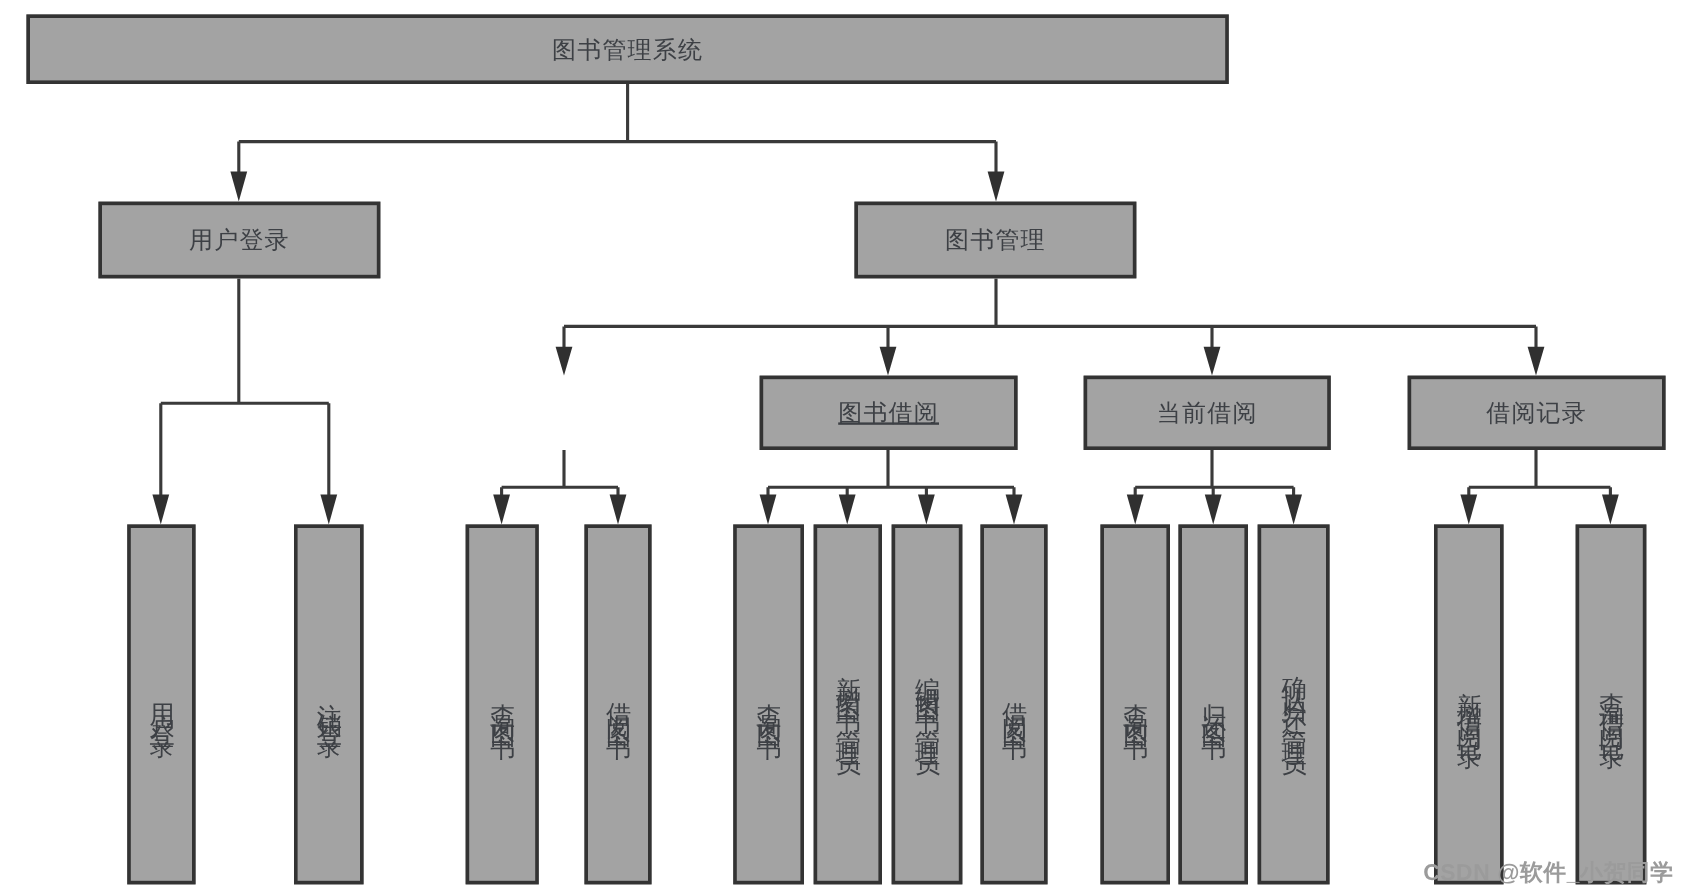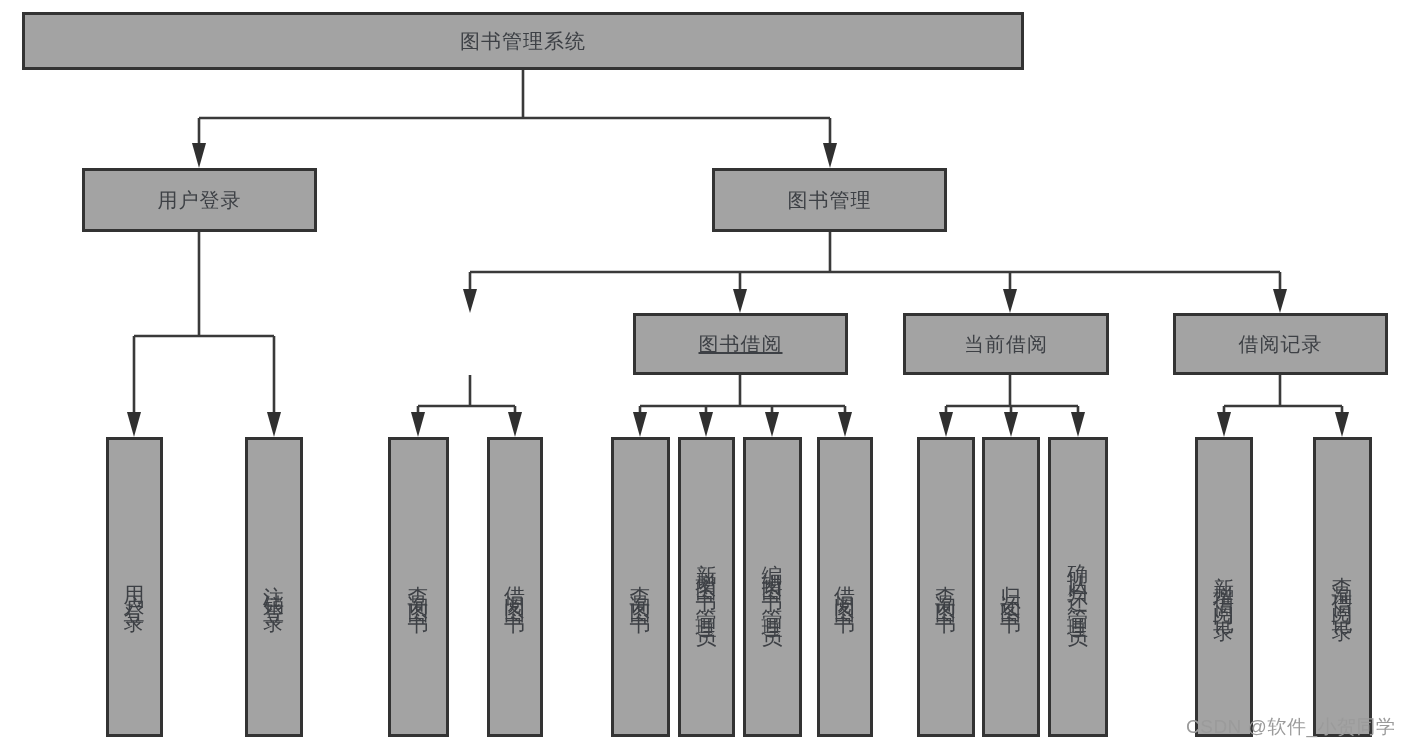--- a/index.html
+++ b/index.html
@@ -32,20 +32,21 @@
     text-align:center;
   }
   .watermark{
     position:absolute;
     left:1186px;top:714px;
     font-size:19px;
     color:#9b9b9b;
     letter-spacing:0.5px;
     z-index:5;
     white-space:nowrap;
+    font-weight:bold;
   }
 </style>
 </head>
 <body>
 
 <div class="canvas">
 
   <svg class="connectors" width="1405" height="747">
     <g>
       <path d="M523 70 V118 M199 118 H830 M199 118 V146 M830 118 V146"></path>

